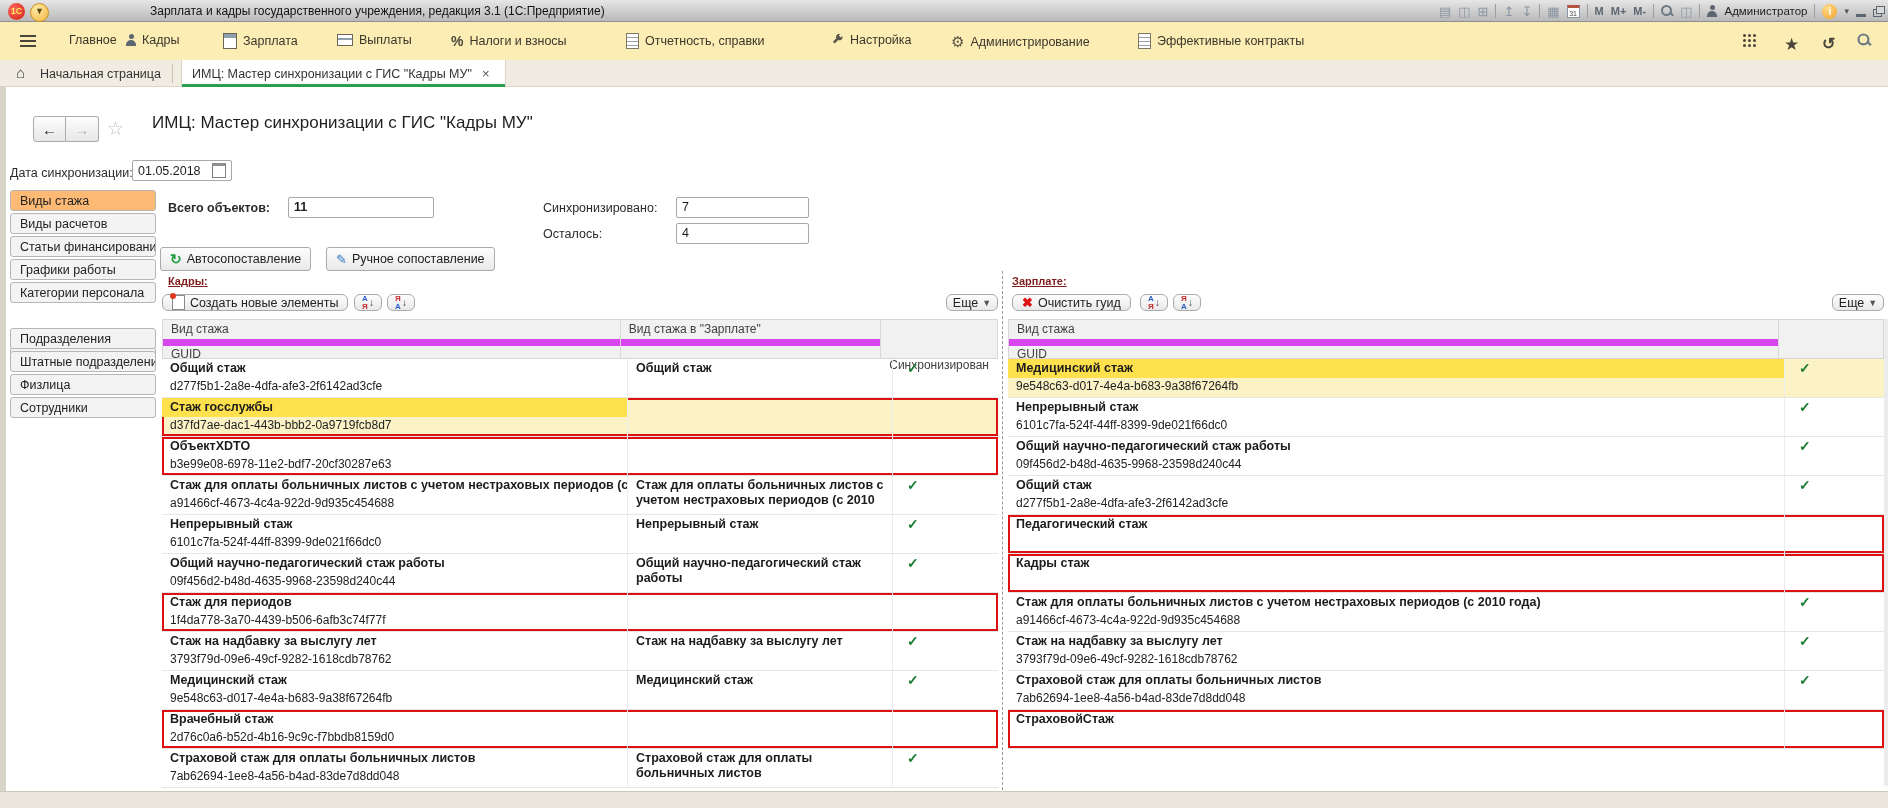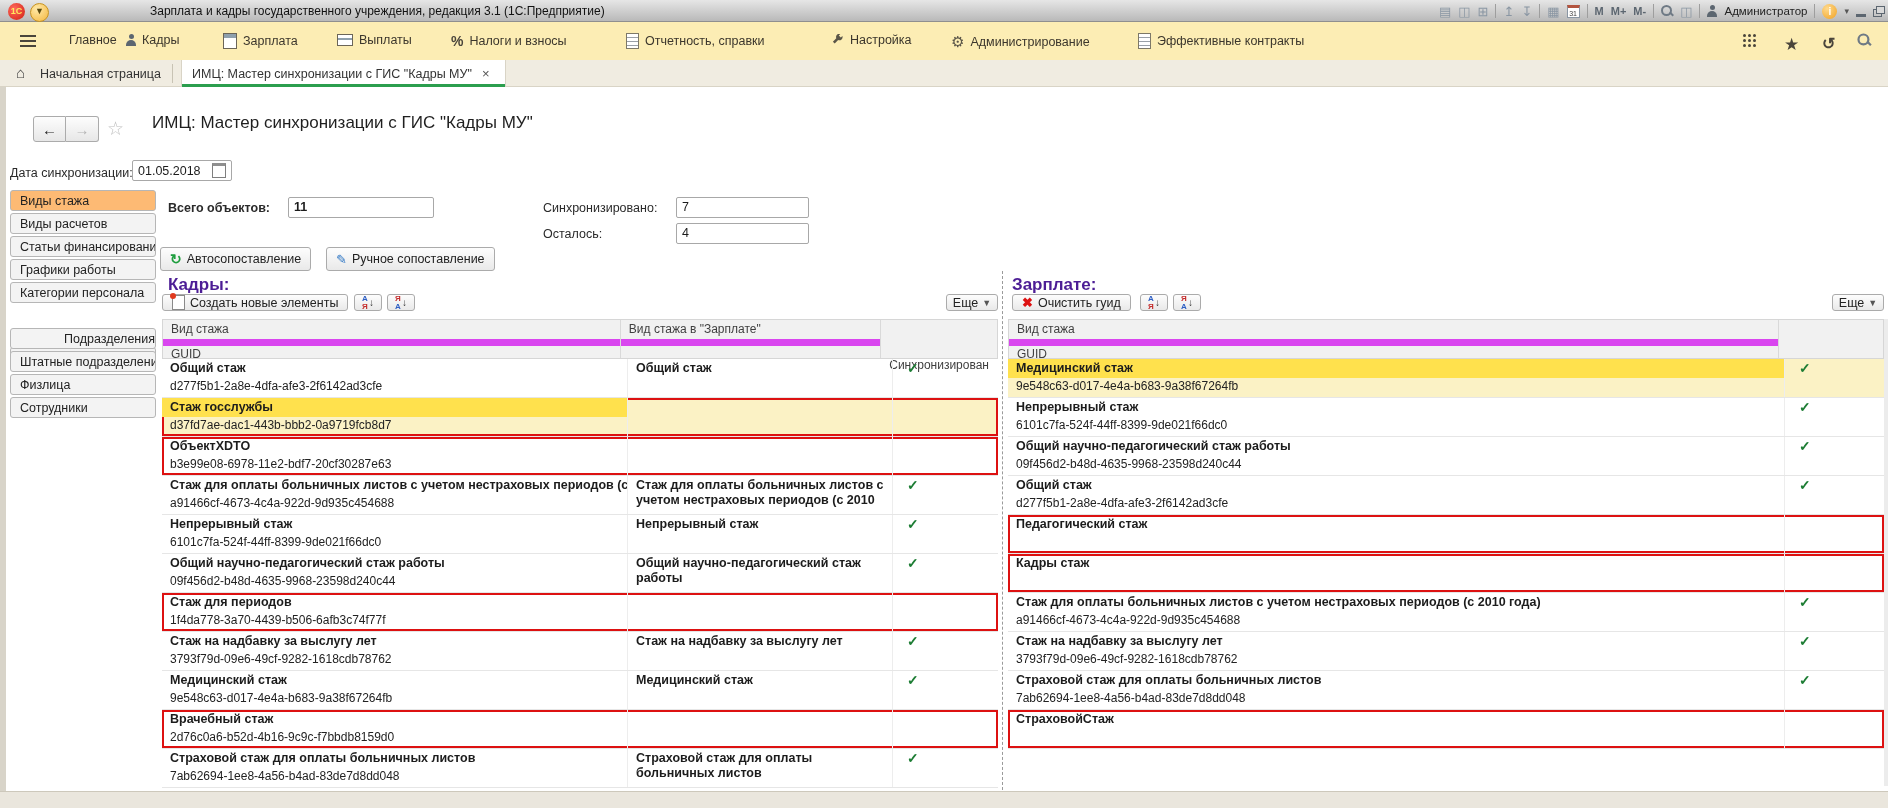--- a/index.html
+++ b/index.html
@@ -80,31 +80,31 @@
   
   .lbl{font-size:12.5px;color:#2a2a2a;}
   .tinput{border:1px solid #a8a8a8;background:#fff;font-size:12.5px;font-family:inherit;
     padding:2px 5px;height:21px;box-sizing:border-box;border-radius:2px;}
   .dateinput{left:132px;top:160px;width:100px;display:flex;align-items:center;justify-content:space-between;}
   .i-calinp{width:12px;height:11px;border:1px solid #7f7f7f;border-top:3px solid #8f8f8f;background:#fff;}
   .boldlbl{font-weight:bold;}
   .btn{border:1px solid #ababab;background:linear-gradient(#fdfdfd,#e9e9e9);border-radius:3px;
     font-size:12.5px;font-family:inherit;display:flex;align-items:center;gap:5px;
     padding:0 9px;height:24px;box-sizing:border-box;color:#222;}
-  .btn.sm{height:17px;}
+  .btn.sm{height:17px;border-radius:6px;}
   .i-refresh{color:#1f9e3f;font-weight:bold;font-size:14px;line-height:12px;}
   .i-pencil{color:#2e76c4;font-size:13px;}
   .i-newdoc{position:relative;width:11px;height:13px;background:#fff;border:1px solid #8a8a8a;}
   .i-newdoc::after{content:"";position:absolute;left:-3px;top:-3px;width:6px;height:6px;border-radius:50%;background:#e03a1e;}
   .i-x{color:#dd1111;font-weight:bold;font-size:13px;}
   .sortbtn{width:28px;display:flex;align-items:center;justify-content:center;gap:1px;padding:0 2px;}
   .sl{display:flex;flex-direction:column;font-size:8px;font-weight:bold;line-height:8px;}
   .sl .a{color:#2e5fc4;}.sl .ya{color:#c42e2e;}
   .sarr{font-size:10px;color:#333;}
-  .grouplbl{font-size:17px;font-weight:bold;color:#4c1d95;}
+  .grouplbl{font-size:11px;font-weight:bold;text-decoration:underline;color:#7f1d1d;}
   .morebtn{justify-content:center;gap:4px;}
   .morearr{font-size:9px;color:#555;}
 
   
   .thead{display:flex;background:#f1f1f1;border:1px solid #d6d6d6;height:38px;font-size:12px;color:#3f3f3f;}
   .hc{box-sizing:border-box;border-right:1px solid #d9d9d9;}
   .hc:last-child{border-right:none;margin-top:36px;}
   .h1{height:19px;line-height:19px;padding:0 8px;border-bottom:7px solid #d946ef;white-space:nowrap;overflow:hidden;}
   .h2{height:17px;line-height:17px;padding:0 8px;white-space:nowrap;}
   .hc.single .h1{border-bottom:none;height:36px;}
@@ -276,21 +276,21 @@
     <span>Ручное сопоставление</span>
     </span>
 
   <div id="sidebar">
       <div class="sbitem active" style="top: 190px;">Виды стажа</div>
       <div class="sbitem" style="top: 213px;">Виды расчетов</div>
       <div class="sbitem" style="top: 236px;">Статьи финансирования</div>
       <div class="sbitem" style="top: 259px;">Графики работы</div>
       <div class="sbitem" style="top: 282px;">Категории персонала</div>
       <div class="sbitem" style="top: 305px; margin-top: 42px;">Должности</div>
-      <div class="sbitem" style="top: 328px; text-align: right;">Подразделения</div>
+      <div class="sbitem" style="top: 328px;">Подразделения</div>
       <div class="sbitem" style="top: 351px;">Штатные подразделения</div>
       <div class="sbitem" style="top: 374px;">Физлица</div>
       <div class="sbitem" style="top: 397px;">Сотрудники</div>
     </div>
 
   <span class="abs grouplbl" style="left:168px;top:275px">Кадры:</span>
   <span class="abs grouplbl" style="left:1012px;top:275px">Зарплате:</span>
 
   <span class="abs btn sm" style="left:162px;top:294px">
     <span class="i-newdoc"></span>

